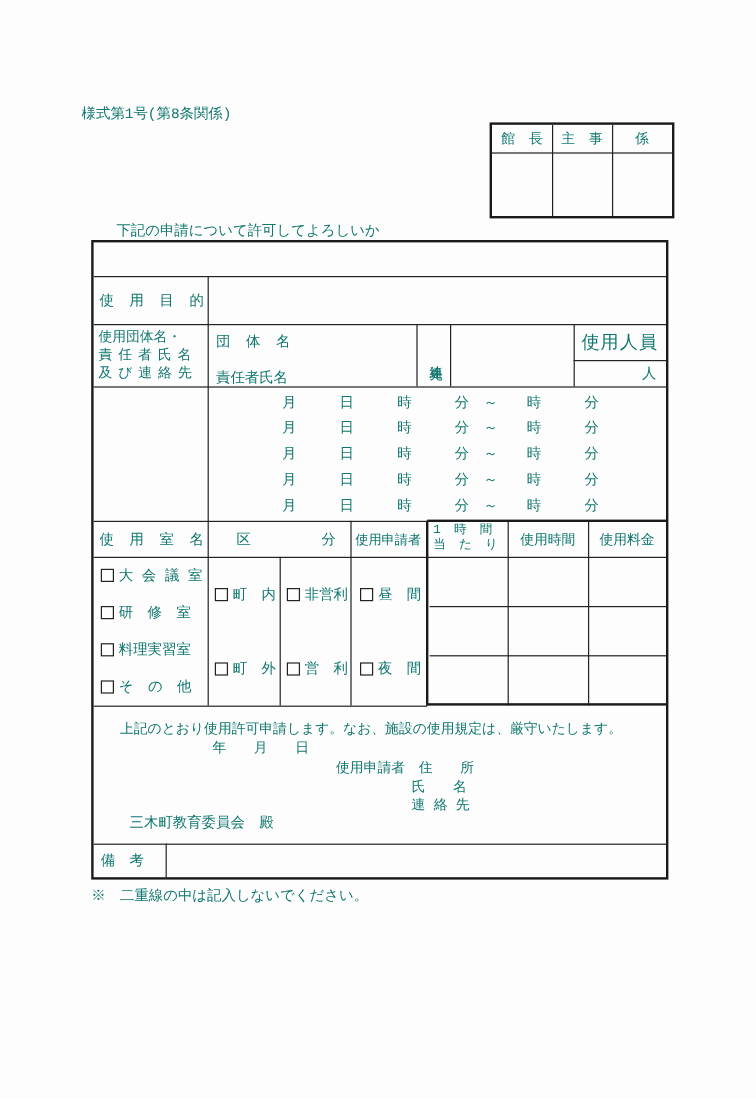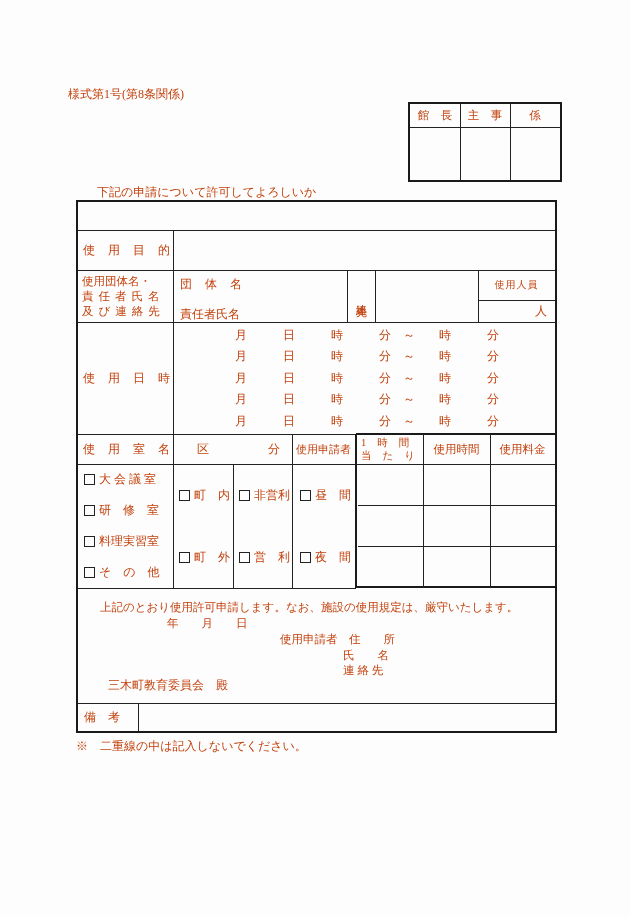--- a/index.html
+++ b/index.html
@@ -1,19 +1,19 @@
 <!DOCTYPE html>
 <html><head>
 <meta charset="utf-8">
 <style>
   html,body{margin:0;padding:0;background:#fbfbfb;}
   .page{
     position:relative;width:630px;height:916px;background:#fdfdfd;
-    font-family:Liberation Serif, serif;
-    color:#c2410c;overflow:hidden;
+    font-family:Liberation Mono, monospace;
+    color:#0f766e;overflow:hidden;
   }
   .abs{position:absolute;}
   .hl{position:absolute;height:1px;background:#222;}
   .vl{position:absolute;width:1px;background:#222;}
   .hl2{position:absolute;height:2px;background:#1a1a1a;}
   .vl2{position:absolute;width:2px;background:#1a1a1a;}
   .cell{position:absolute;display:flex;align-items:center;box-sizing:border-box;}
   .center{justify-content:center;}
   .spread4{padding-left:5px;letter-spacing:13px;white-space:nowrap;overflow:visible;font-size:12px;}
   .main-table{position:absolute;left:76px;top:200px;width:481px;height:533px;border:2px solid #1a1a1a;box-sizing:border-box;}
@@ -78,24 +78,23 @@
       <span class="ln1">使用団体名・</span>
       <span class="ln2">責任者氏名</span>
       <span class="ln2">及び連絡先</span>
     </div>
     <div class="abs" style="left:102px;top:74px;font-size:12px;letter-spacing:13px;white-space:nowrap;">団体名</div>
     <div class="abs" style="left:102px;top:104px;font-size:12px;">責任者氏名</div>
     <div class="cell center" style="left:269px;top:68px;width:28px;height:52px;">
       <span style="writing-mode:vertical-rl;font-size:11px;letter-spacing:1px;">連絡先</span>
     </div>
     <div class="cell" style="left:297px;top:68px;width:103px;height:52px;"></div>
-    <div class="cell center" style="left:400px;top:68px;width:77px;height:30px;font-size:10px;letter-spacing:1px;">使用人員</div>
+    <div class="cell center" style="left:400px;top:68px;width:77px;height:30px;font-size:15px;letter-spacing:1px;">使用人員</div>
     <div class="cell" style="left:400px;top:98px;width:77px;height:22px;justify-content:flex-end;padding-right:8px;font-size:12px;">人</div>
 
-    <div class="cell spread4" style="left:0;top:120px;width:95px;height:112px;">使用日時</div>
     <div class="abs" style="left:95px;top:120px;width:382px;height:112px;display:flex;flex-direction:column;justify-content:space-evenly;padding-left:62px;box-sizing:border-box;">
       <div class="dtline">月　　　日　　　時　　　分　～　　時　　　分</div>
       <div class="dtline">月　　　日　　　時　　　分　～　　時　　　分</div>
       <div class="dtline">月　　　日　　　時　　　分　～　　時　　　分</div>
       <div class="dtline">月　　　日　　　時　　　分　～　　時　　　分</div>
       <div class="dtline">月　　　日　　　時　　　分　～　　時　　　分</div>
     </div>
 
     <div class="cell spread4" style="left:0;top:232px;width:95px;height:30px;">使用室名</div>
     <div class="cell" style="left:95px;top:232px;width:119px;height:30px;padding-left:24px;letter-spacing:59px;font-size:12px;white-space:nowrap;overflow:hidden;">区分</div>
@@ -122,21 +121,21 @@
       <div class="opt"><span class="cb"></span><span>営　利</span></div>
     </div>
     <div class="abs" style="left:214px;top:262px;width:63px;height:124px;display:flex;flex-direction:column;justify-content:space-around;padding-left:8px;box-sizing:border-box;">
       <div class="opt"><span class="cb"></span><span>昼　間</span></div>
       <div class="opt"><span class="cb"></span><span>夜　間</span></div>
     </div>
     <div class="cell" style="left:279px;top:262px;width:198px;height:124px;"></div>
 
     <div class="abs" style="left:0;top:386px;width:434px;height:115px;">
       <div class="statement-line" style="left:22px;top:12px;">上記のとおり使用許可申請します。なお、施設の使用規定は、厳守いたします。</div>
-      <div class="statement-line" style="left:89px;top:28px;">年　　月　　日</div>
+      <div class="statement-line" style="left:99px;top:28px;">年　　月　　日</div>
       <div class="statement-line" style="left:202px;top:44px;">使用申請者　住　　所</div>
       <div class="statement-line" style="left:265px;top:60px;">氏　　名</div>
       <div class="statement-line" style="left:265px;top:75px;">連 絡 先</div>
       <div class="statement-line" style="left:30px;top:89px;font-size:12px;">三木町教育委員会　殿</div>
     </div>
 
     <div class="cell" style="left:0;top:501px;width:60px;height:28px;padding-left:6px;font-size:12px;white-space:pre;">備　考</div>
     <div class="cell" style="left:60px;top:501px;width:417px;height:28px;"></div>
   </div>
 

